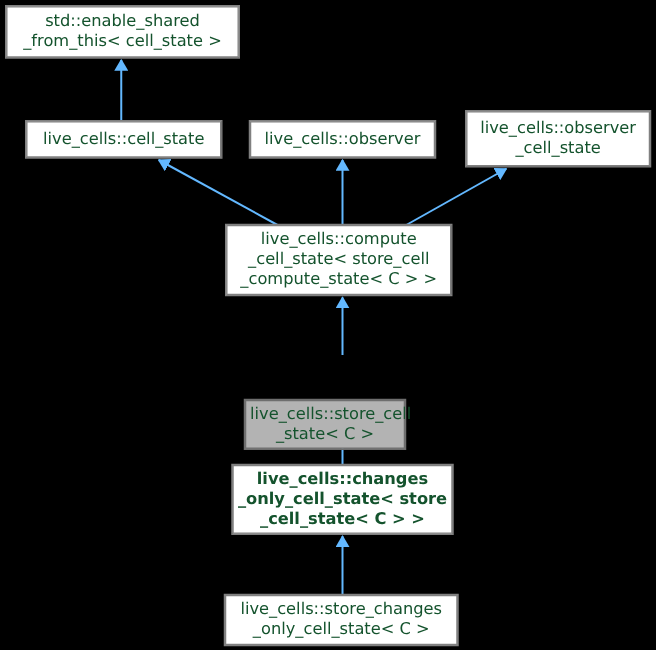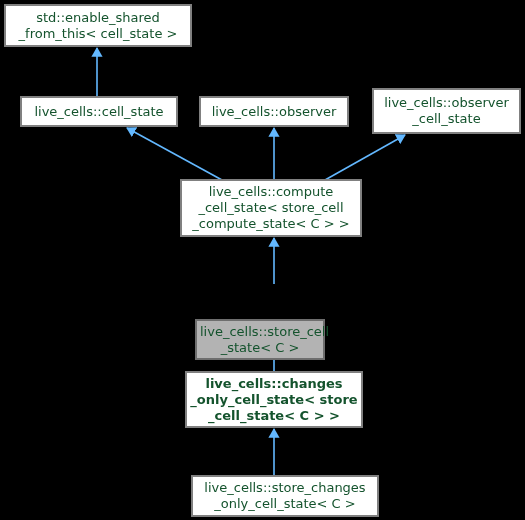--- a/index.html
+++ b/index.html
@@ -80,17 +80,17 @@
       <div class="node" style="left: 373px; top: 89px; width: 147px; height: 44px;"><span class="node-label">live_cells::observer
 _cell_state</span></div>
       <div class="node" style="left: 181px; top: 180px; width: 180px; height: 56px;"><span class="node-label">live_cells::compute
 _cell_state&lt; store_cell
 _compute_state&lt; C &gt; &gt;</span></div>
       <div class="node highlight" style="left: 196px; top: 284px; width: 128px; height: 39px; margin-top: 36px;"><span class="node-label">live_cells::store_cell
 _state&lt; C &gt;</span></div>
       <div class="node" style="left: 186px; top: 372px; width: 176px; height: 55px; font-weight: bold;"><span class="node-label">live_cells::changes
 _only_cell_state&lt; store
 _cell_state&lt; C &gt; &gt;</span></div>
-      <div class="node" style="left: 180px; top: 476px; width: 186px; height: 40px; margin-left: 12px;"><span class="node-label">live_cells::store_changes
+      <div class="node" style="left: 180px; top: 476px; width: 186px; height: 40px;"><span class="node-label">live_cells::store_changes
 _only_cell_state&lt; C &gt;</span></div>
     </div>
 
 </div>
 
 </body></html>

